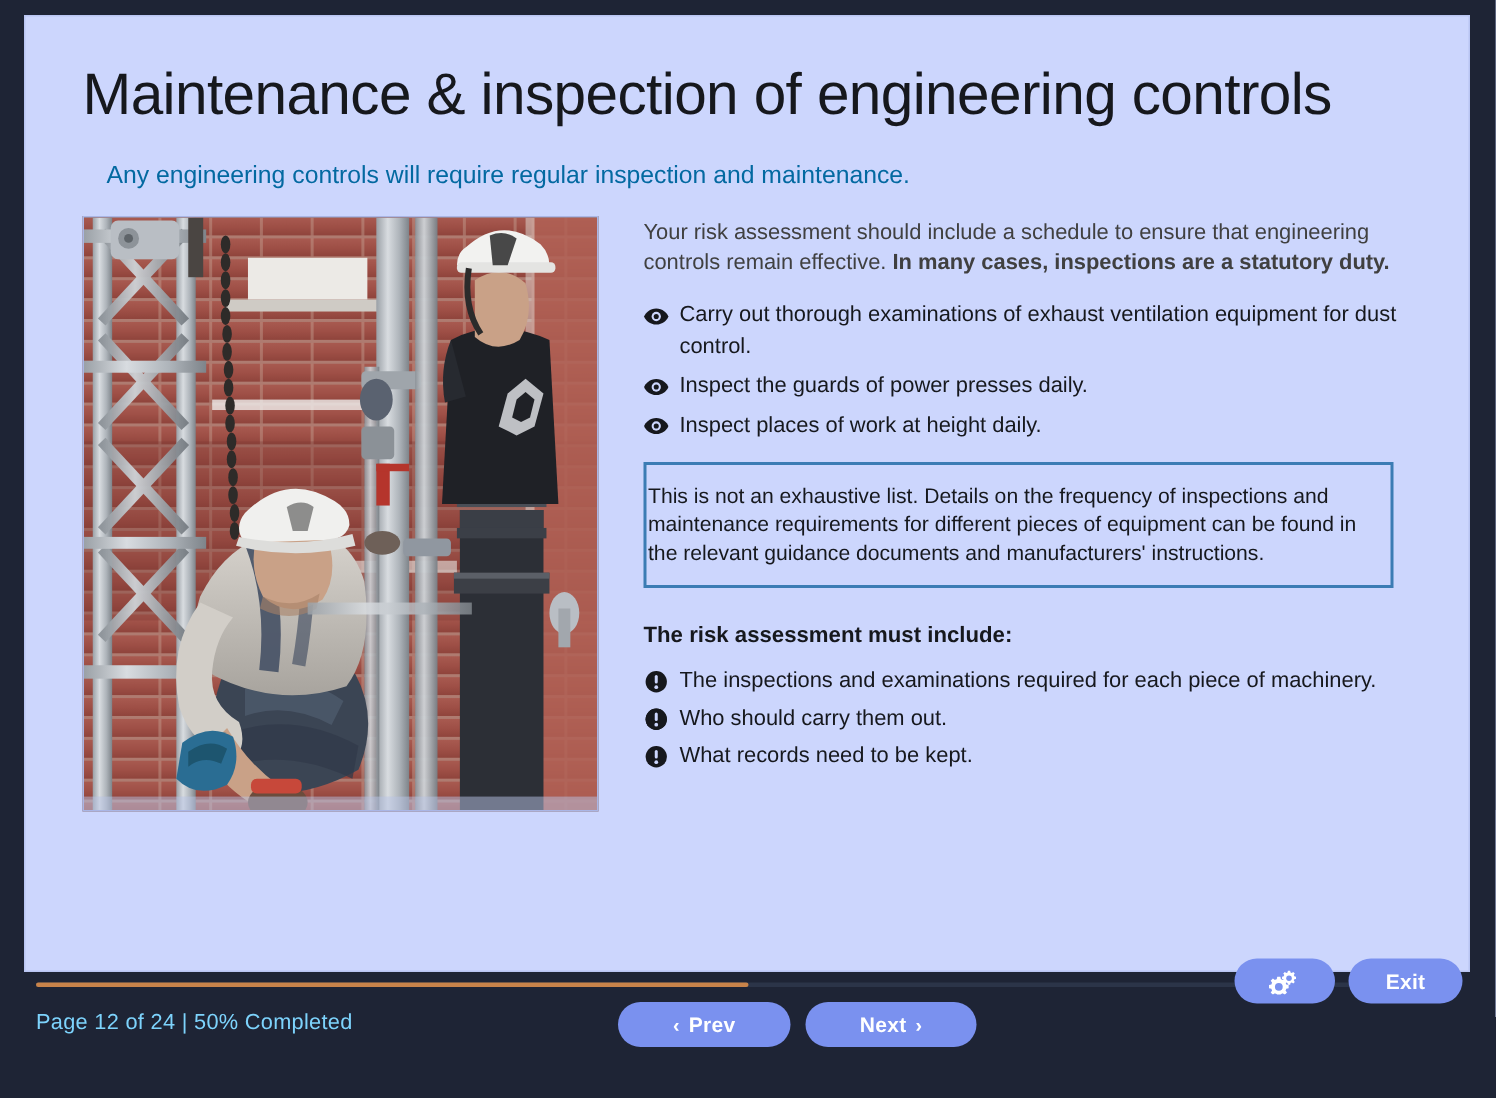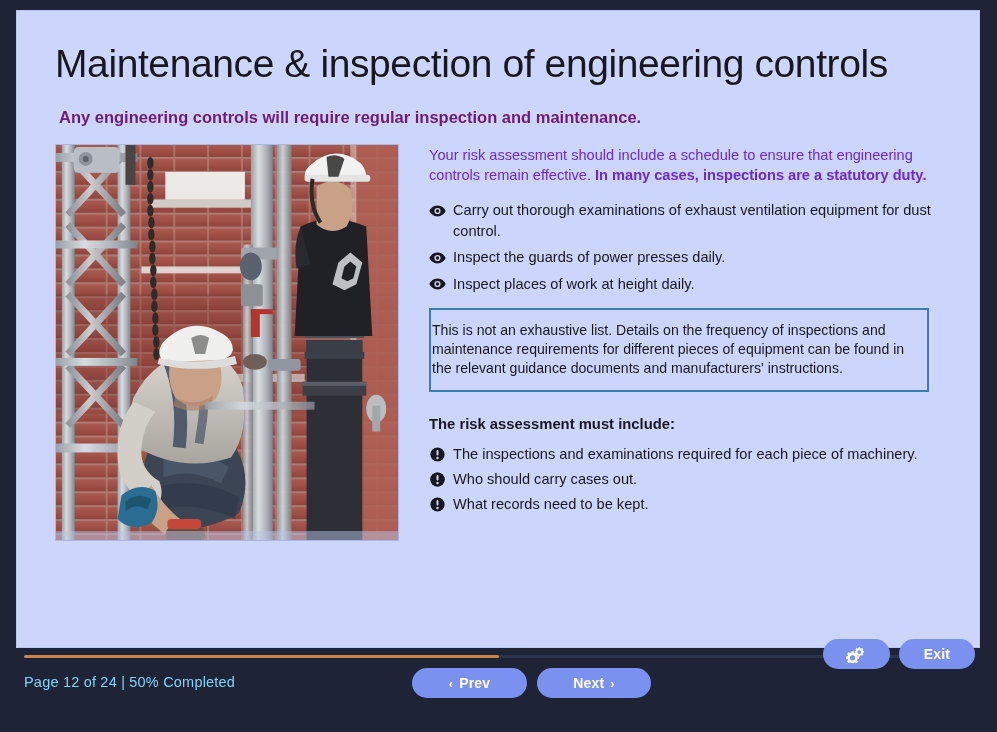--- a/index.html
+++ b/index.html
@@ -24,43 +24,42 @@
   .slide-title{
     font-size:39px;
     font-weight:400;
     color:#16181d;
     letter-spacing:-0.4px;
     line-height:1.1;
     margin:6px 0 0 0;
   }
   .slide-sub{
     font-size:16.5px;
-    color:#701a75;
-    margin:21px 0 0 4px;
+    color:#0369a1;
+    margin:21px 0 0 16px;
     line-height:1.3;
-    font-weight:bold;
   }
 
   .columns{display:flex;margin-top:16px;align-items:flex-start;}
 
   
   .photo-col{width:345px;flex:0 0 345px;}
   .photo{
     position:relative;width:344px;height:397px;
     overflow:hidden;
     background:#8a5a4a;
     border:1px solid #aab6e6;
     box-sizing:border-box;
   }
   .photo svg{display:block;width:100%;height:100%;}
 
   
   .text-col{flex:1 1 auto;padding-left:29px;padding-top:2px;}
   .para{
-    font-size:14.6px;color:#6d28d9;line-height:1.37;margin:0 0 14px 0;
+    font-size:14.6px;color:#404040;line-height:1.37;margin:0 0 14px 0;
     max-width:500px;
   }
   .para b{font-weight:700;}
   .para.tight{margin-bottom:12px;}
 
   ul.bullets{list-style:none;margin:0 0 0 0;padding:0;}
   ul.bullets li{
     position:relative;
     padding-left:24px;
     font-size:14.6px;
@@ -373,21 +372,21 @@
               </span>
             </li>
             <li>
               <span class="bic">
                 <svg width="15" height="15" viewBox="0 0 15 15" aria-hidden="true">
                   <circle cx="7.5" cy="7.5" r="7.1" fill="#16181d"></circle>
                   <rect x="6.5" y="3" width="2" height="5.6" rx="1" fill="#ccd6fd"></rect>
                   <circle cx="7.5" cy="11.1" r="1.25" fill="#ccd6fd"></circle>
                 </svg>
               </span>
-              <span>Who should carry cases out.</span>
+              <span>Who should carry them out.</span>
             </li>
             <li>
               <span class="bic">
                 <svg width="15" height="15" viewBox="0 0 15 15" aria-hidden="true">
                   <circle cx="7.5" cy="7.5" r="7.1" fill="#16181d"></circle>
                   <rect x="6.5" y="3" width="2" height="5.6" rx="1" fill="#ccd6fd"></rect>
                   <circle cx="7.5" cy="11.1" r="1.25" fill="#ccd6fd"></circle>
                 </svg>
               </span>
               <span>What records need to be kept.</span>

